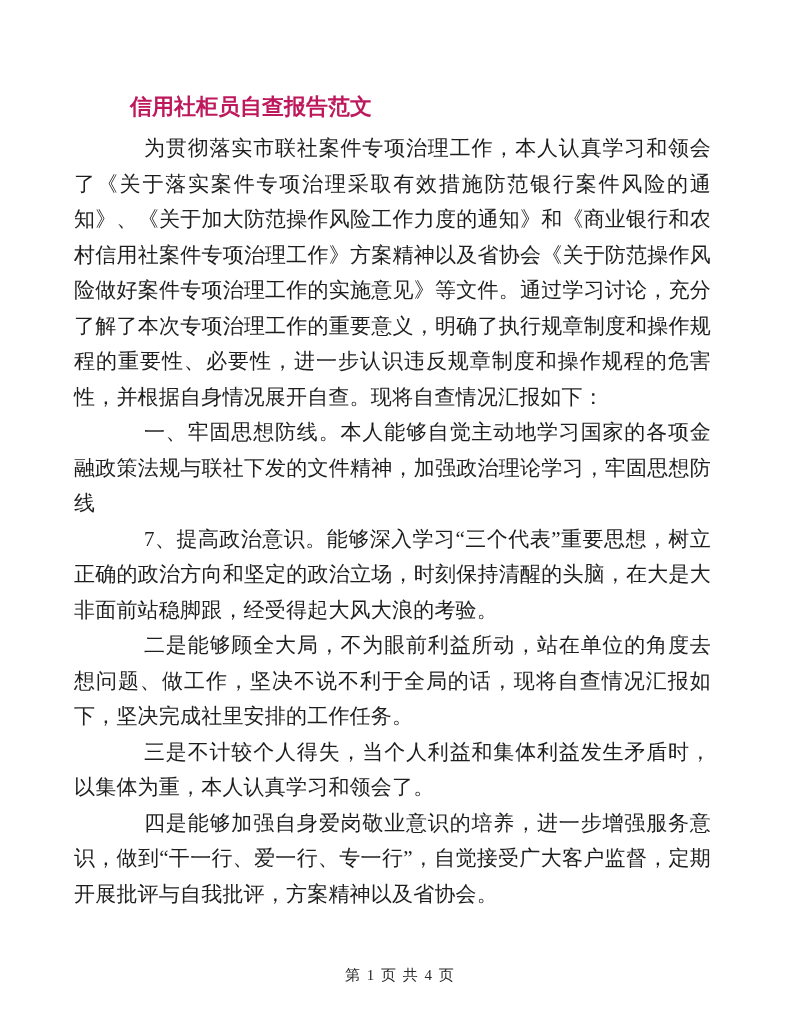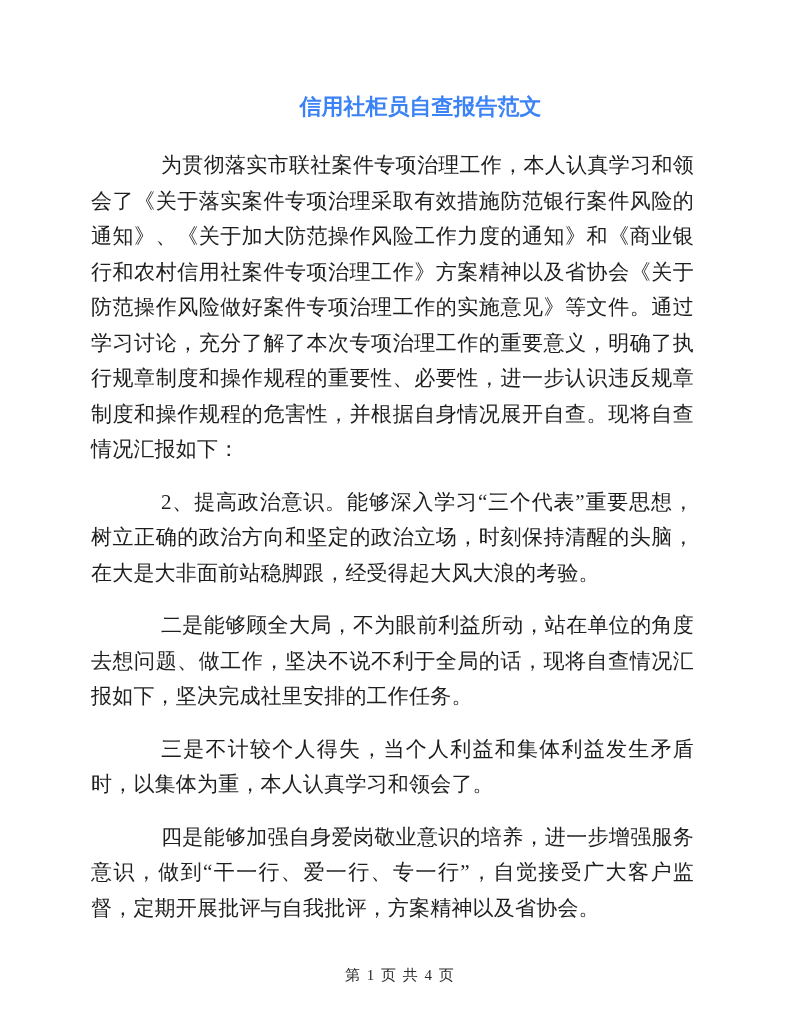--- a/index.html
+++ b/index.html
@@ -24,37 +24,36 @@
   }
   .doc-title {
     position: absolute;
     top: 92px;
     left: 74px;
     width: 637px;
     margin: 0;
     font-size: 22px;
     line-height: 30px;
     font-weight: bold;
-    text-align: center;
     text-indent: 56px; 
-    color: #3b82f6;
+    color: #be185d;
   }
   .doc-body {
     position: absolute;
     top: 131px;
     left: 74px;
     width: 637px;
     font-size: 21px;
     line-height: 35.5px;
     text-align: justify;
     letter-spacing: 0.2px;
     color: #1e1e1e;
   }
   .doc-body p {
-    margin: 17px;
+    margin: 0;
     padding: 0;
     text-indent: 70px;
   }
   .page-footer {
     position: absolute;
     top: 966px;
     left: 0;
     width: 800px;
     text-align: center;
     font-size: 15px;
@@ -64,21 +63,22 @@
 </style>
 </head>
 <body>
 
 <div class="page">
 
   <h1 class="doc-title">信用社柜员自查报告范文</h1>
 
   <div class="doc-body">
     <p>为贯彻落实市联社案件专项治理工作，本人认真学习和领会了《关于落实案件专项治理采取有效措施防范银行案件风险的通知》、《关于加大防范操作风险工作力度的通知》和《商业银行和农村信用社案件专项治理工作》方案精神以及省协会《关于防范操作风险做好案件专项治理工作的实施意见》等文件。通过学习讨论，充分了解了本次专项治理工作的重要意义，明确了执行规章制度和操作规程的重要性、必要性，进一步认识违反规章制度和操作规程的危害性，并根据自身情况展开自查。现将自查情况汇报如下：</p>
-    <p>2、提高政治意识。能够深入学习“三个代表”重要思想，树立正确的政治方向和坚定的政治立场，时刻保持清醒的头脑，在大是大非面前站稳脚跟，经受得起大风大浪的考验。</p>
+    <p>一、牢固思想防线。本人能够自觉主动地学习国家的各项金融政策法规与联社下发的文件精神，加强政治理论学习，牢固思想防线</p>
+    <p>7、提高政治意识。能够深入学习“三个代表”重要思想，树立正确的政治方向和坚定的政治立场，时刻保持清醒的头脑，在大是大非面前站稳脚跟，经受得起大风大浪的考验。</p>
     <p>二是能够顾全大局，不为眼前利益所动，站在单位的角度去想问题、做工作，坚决不说不利于全局的话，现将自查情况汇报如下，坚决完成社里安排的工作任务。</p>
     <p>三是不计较个人得失，当个人利益和集体利益发生矛盾时，以集体为重，本人认真学习和领会了。</p>
     <p>四是能够加强自身爱岗敬业意识的培养，进一步增强服务意识，做到“干一行、爱一行、专一行”，自觉接受广大客户监督，定期开展批评与自我批评，方案精神以及省协会。</p>
   </div>
 
   <div class="page-footer">第 1 页 共 4 页</div>
 
 </div>
 
 </body></html>

